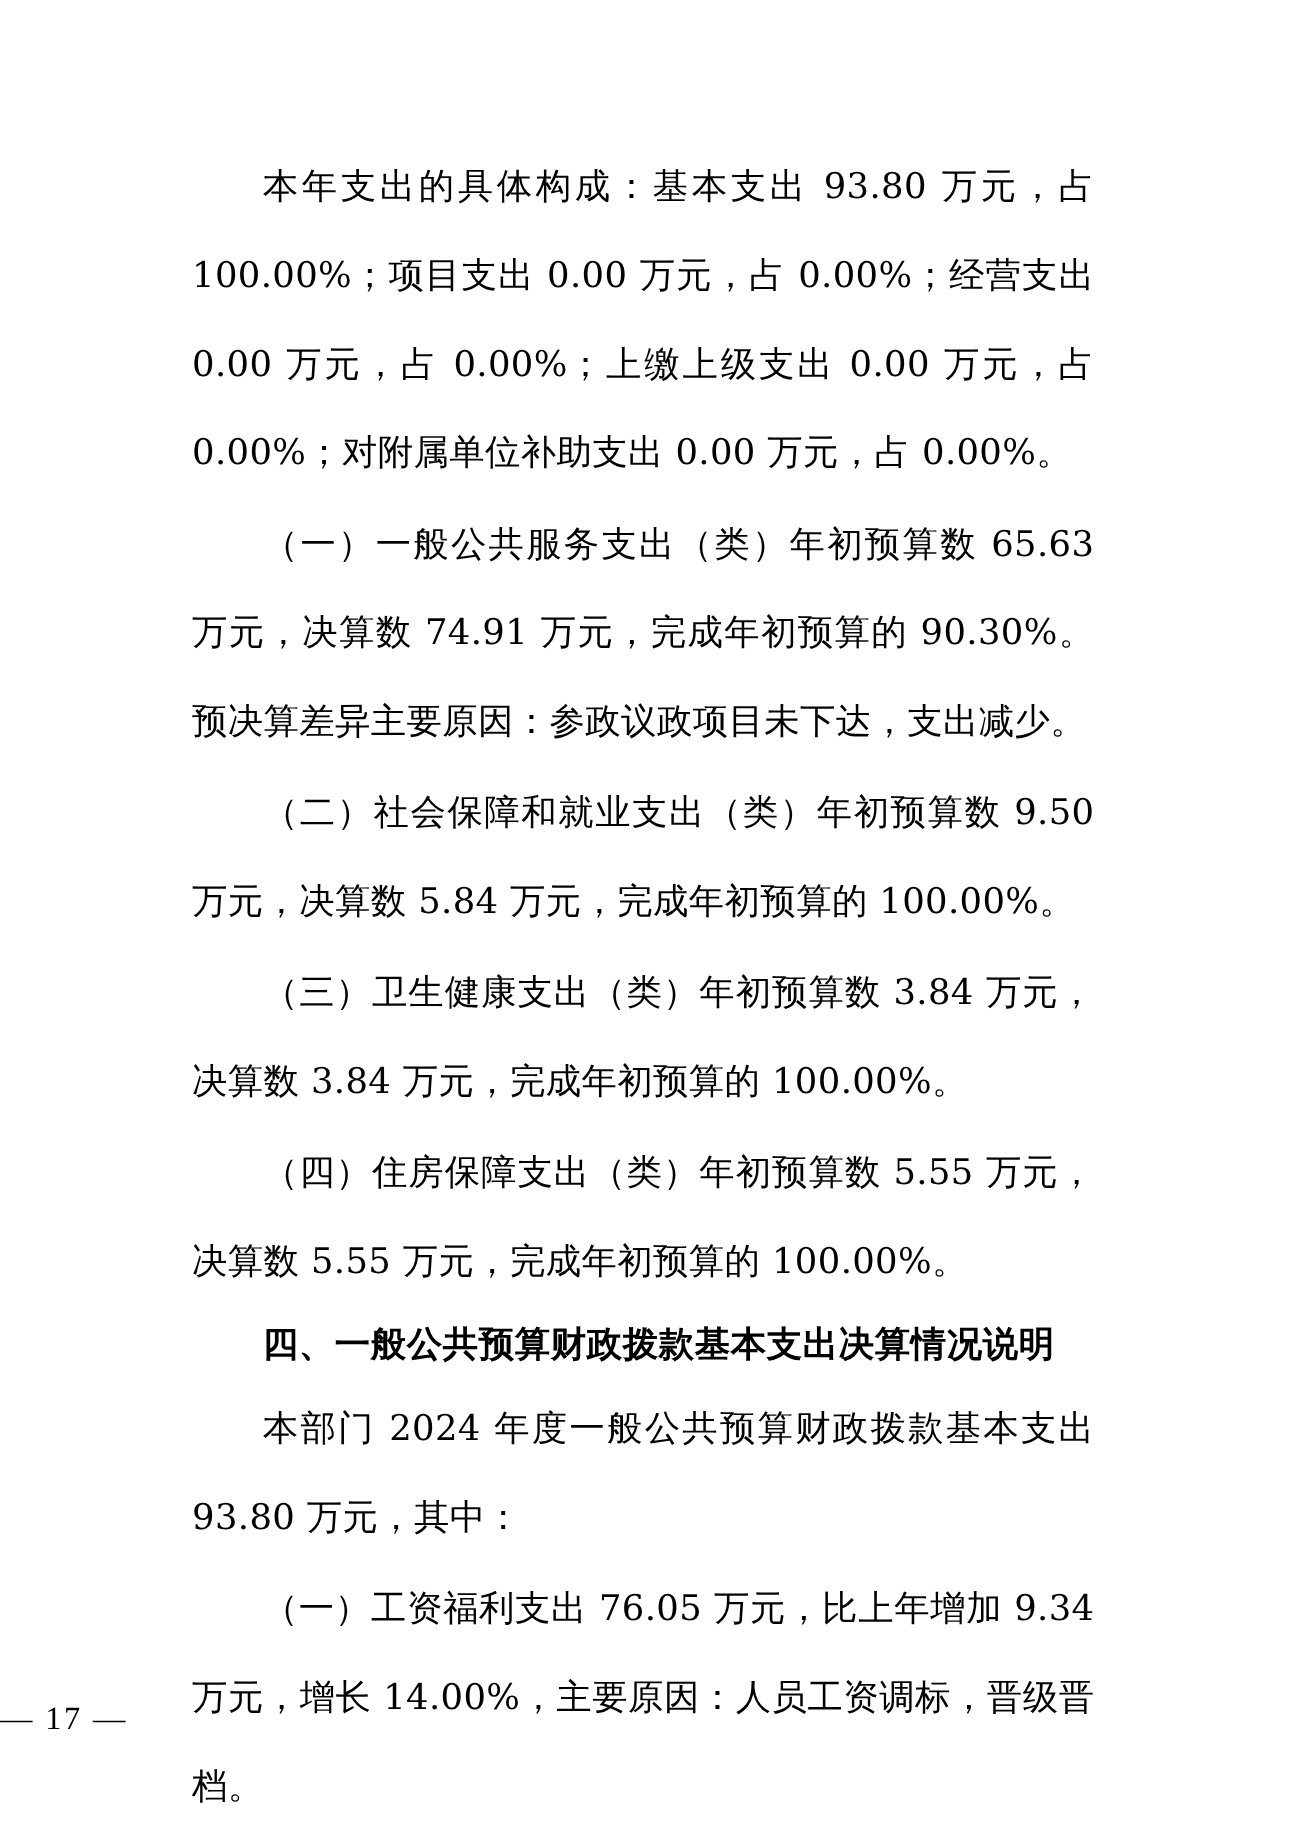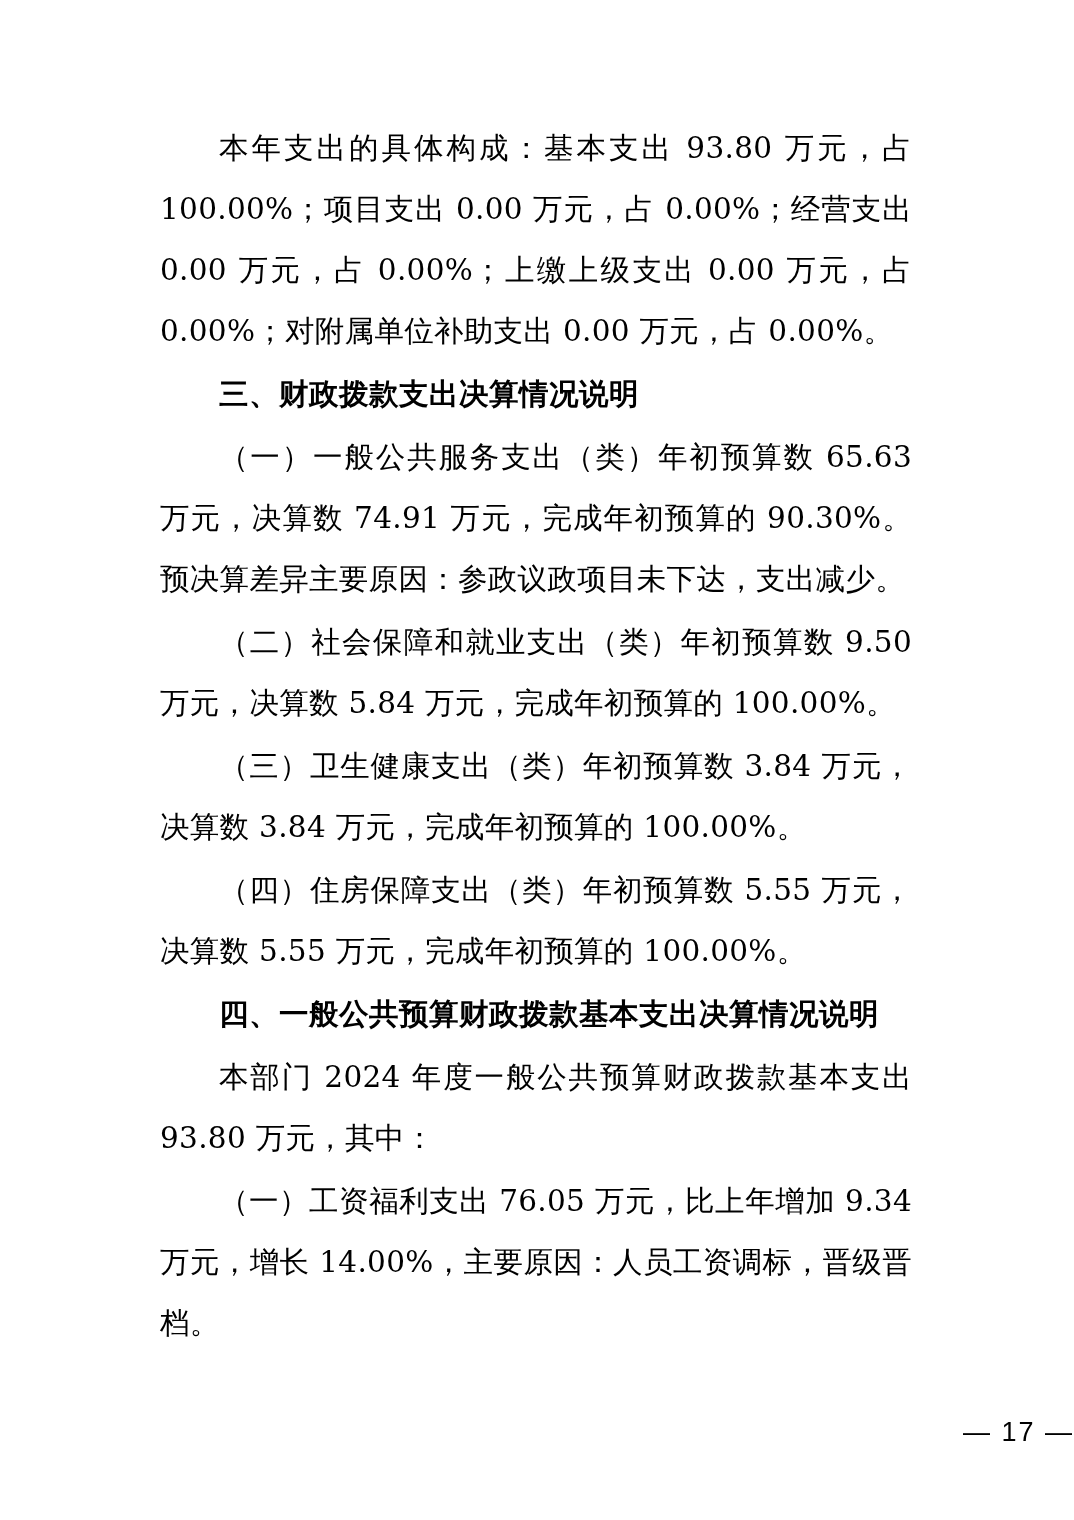--- a/index.html
+++ b/index.html
@@ -23,56 +23,55 @@
     height: 1520px;
     box-sizing: border-box;
     padding: 118px 160px 0 160px;
   }
   .content {
     width: 754px;
   }
   p.body-text {
     margin: 0 2px 2px 0;
     font-size: 29.5px;
-    line-height: 61px;
+    line-height: 74px;
     text-align: justify;
     text-justify: inter-ideograph;
     letter-spacing: 0.3px;
     text-indent: 2em;
     font-weight: 500;
   }
   p.heading {
     margin: 0 0 2px 0;
     font-size: 29.5px;
     line-height: 61px;
     text-indent: 2em;
     font-weight: bold;
     letter-spacing: 0.5px;
     font-family: "DejaVu Sans", "Liberation Sans", sans-serif;
   }
   .footer {
     position: absolute;
     left: 0;
     right: 0;
     bottom: 72px;
-    text-align: right;
+    text-align: left;
     font-size: 27px;
-    font-family: Liberation Sans, sans-serif;
+    font-family: Liberation Serif, serif;
     letter-spacing: 2px;
   }
 </style>
 </head>
 <body>
 
 <div class="page">
   <div class="content">
 
     <p class="body-text">本年支出的具体构成：基本支出 93.80 万元，占 100.00%；项目支出 0.00 万元，占 0.00%；经营支出 0.00 万元，占 0.00%；上缴上级支出 0.00 万元，占 0.00%；对附属单位补助支出 0.00 万元，占 0.00%。</p>
 
-    <p class="heading">三、财政拨款支出决算情况说明</p>
 
 
     <p class="body-text">（一）一般公共服务支出（类）年初预算数 65.63 万元，决算数 74.91 万元，完成年初预算的 90.30%。预决算差异主要原因：参政议政项目未下达，支出减少。</p>
 
     <p class="body-text">（二）社会保障和就业支出（类）年初预算数 9.50 万元，决算数 5.84 万元，完成年初预算的 100.00%。</p>
 
     <p class="body-text">（三）卫生健康支出（类）年初预算数 3.84 万元，决算数 3.84 万元，完成年初预算的 100.00%。</p>
 
     <p class="body-text">（四）住房保障支出（类）年初预算数 5.55 万元，决算数 5.55 万元，完成年初预算的 100.00%。</p>
 

